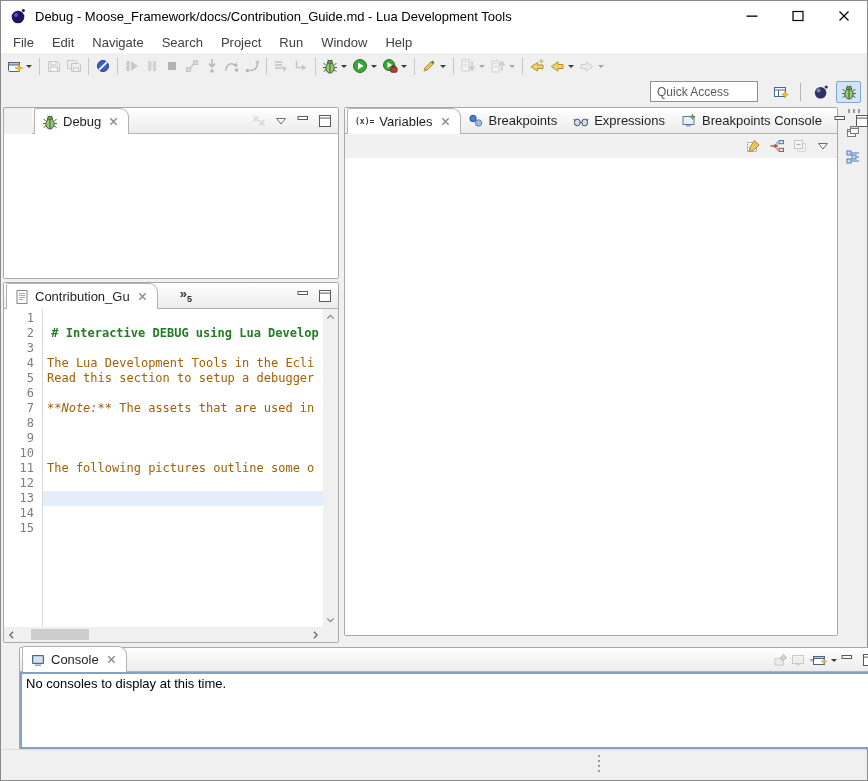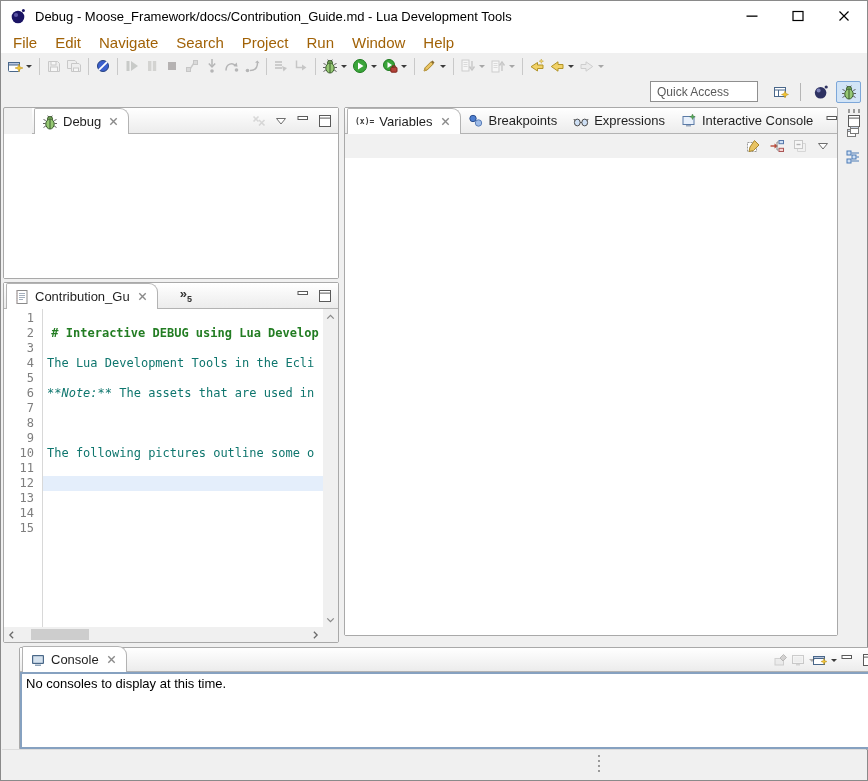--- a/index.html
+++ b/index.html
@@ -9,21 +9,21 @@
 
   
   .titlebar { height:30px; background:#fff; display:flex; align-items:center; padding-left:9px; }
   .titlebar .ic { display:inline-flex; }
   .title-text { font-size:13px; color:#000; margin-left:9px; flex:0 1 auto; }
   .win-controls { margin-left:auto; display:flex; height:30px; }
   .win-btn { width:46px; height:30px; display:flex; align-items:center; justify-content:center; }
 
   
   .menubar { height:22px; background:#fff; display:flex; align-items:center; padding-left:3px; }
-  .menu-item { font-size:15px; color:#a16207; padding:2px 9px; }
+  .menu-item { font-size:13px; color:#404040; padding:2px 9px; }
 
   
   .toolbar { height:25px; background:#f0f0f0; display:flex; align-items:center; padding:1px 3px 0 4px; }
   .tb-btn { height:22px; display:inline-flex; align-items:center; padding:2px 2px; border-radius:2px; }
   .tb-btn .ic, .hdr-btn .ic, .persp-btn .ic { display:inline-flex; width:16px; height:16px; }
   .tb-btn.off, .hdr-btn.off { opacity:.4; filter:grayscale(.95); }
   .dd { width:0; height:0; border:3.5px solid transparent; border-top-color:#3b3b3b; margin:4px 1px 0 3px; }
   .tb-sep { width:1px; height:17px; background:#c9c9c9; margin:0 4px; }
 
   .row2 { height:27px; background:#f0f0f0; display:flex; align-items:center; justify-content:flex-end; padding-right:6px; }
@@ -60,21 +60,21 @@
   
   .view-toolbar { position:absolute; left:0; right:0; top:26px; height:24px; background:#f1f1f1; display:flex; align-items:center; justify-content:flex-end; gap:4px; padding-right:5px; }
   #vars-body { top:50px; }
 
   
   #editor-body { overflow:hidden; }
   .gutter { position:absolute; left:0; top:0; bottom:15px; width:38px; background:#fff; padding-top:2px; }
   .ln { height:15px; text-align:right; padding-right:8px; color:#7e7e7e; font:12px/15px "DejaVu Sans Mono",monospace; }
   .gutter-line { position:absolute; left:38px; top:0; bottom:15px; width:1px; background:#d8d8d8; }
   .code { position:absolute; left:39px; right:15px; top:0; bottom:15px; overflow:hidden; background:#fff; padding-top:2px; }
-  .cl { height:15px; font:12px/15px "DejaVu Sans Mono",monospace; color:#0f766e; white-space:pre; padding-left:4px; }
+  .cl { height:15px; font:12px/15px "DejaVu Sans Mono",monospace; color:#a16207; white-space:pre; padding-left:4px; }
   .cl.md-h { color:var(--md_heading,#237d23); font-weight:bold;text-align:center; }
   .cl .em { font-style:italic; }
   .cl.current { background:var(--current_line,#e4eefb); }
   .vscroll { position:absolute; right:0; top:0; bottom:15px; width:15px; background:#f0f0f0; display:flex; flex-direction:column; align-items:center; justify-content:space-between; padding:1px 0; }
   .hscroll { position:absolute; left:0; right:15px; bottom:0; height:15px; background:#f0f0f0; display:flex; align-items:center; padding:0 1px; }
   .hthumb { width:58px; height:11px; background:#cdcdcd; margin-left:13px; }
   .hsp { flex:1; }
   .corner { position:absolute; right:0; bottom:0; width:15px; height:15px; background:#f0f0f0; }
   .sbtn { width:13px; height:13px; display:inline-flex; align-items:center; justify-content:center; }
 
@@ -496,20 +496,21 @@
           <div class="ln">13</div>
           <div class="ln">14</div>
           <div class="ln">15</div>
         </div>
       <div class="gutter-line"></div>
       <div class="code">
           <div class="cl"></div>
           <div class="cl md-h"># Interactive DEBUG using Lua Develop</div>
           <div class="cl"></div>
           <div class="cl">The Lua Development Tools in the Ecli</div>
+          <div class="cl">Read this section to setup a debugger</div>
           <div class="cl"></div>
           <div class="cl"><span class="em">**Note:**</span> The assets that are used in</div>
           <div class="cl"></div>
           <div class="cl"></div>
           <div class="cl"></div>
           <div class="cl">The following pictures outline some o</div>
           <div class="cl"></div>
           <div class="cl current"></div>
         </div>
       <div class="vscroll">
@@ -574,21 +575,21 @@
             <span class="tab-label">Expressions</span>
           </div>
           <div class="tab">
             <span class="ic">
               <svg viewBox="0 0 16 16" width="16" height="16" aria-hidden="true">
                 <rect x="2" y="3.5" width="11" height="8" fill="#e8f0fb" stroke="#5a7aa6"></rect>
                 <rect x="5" y="12" width="5" height="1.5" fill="#9aa8bc"></rect>
                 <path d="M11.5 1l.8 2 2 .8-2 .8-.8 2-.8-2-2-.8 2-.8z" fill="#57a857" stroke="#2f6e2f" stroke-width=".4"></path>
               </svg>
             </span>
-            <span class="tab-label">Interactive Console</span>
+            <span class="tab-label">Breakpoints Console</span>
           </div>
         </div>
       <div class="hdr-actions">
           <span class="hdr-btn">
             <span class="ic">
               <svg viewBox="0 0 16 16" width="16" height="16" aria-hidden="true">
                 <rect x="3" y="3.5" width="9.5" height="3" fill="#fff" stroke="#5a5a5a"></rect>
               </svg>
             </span>
           </span>

